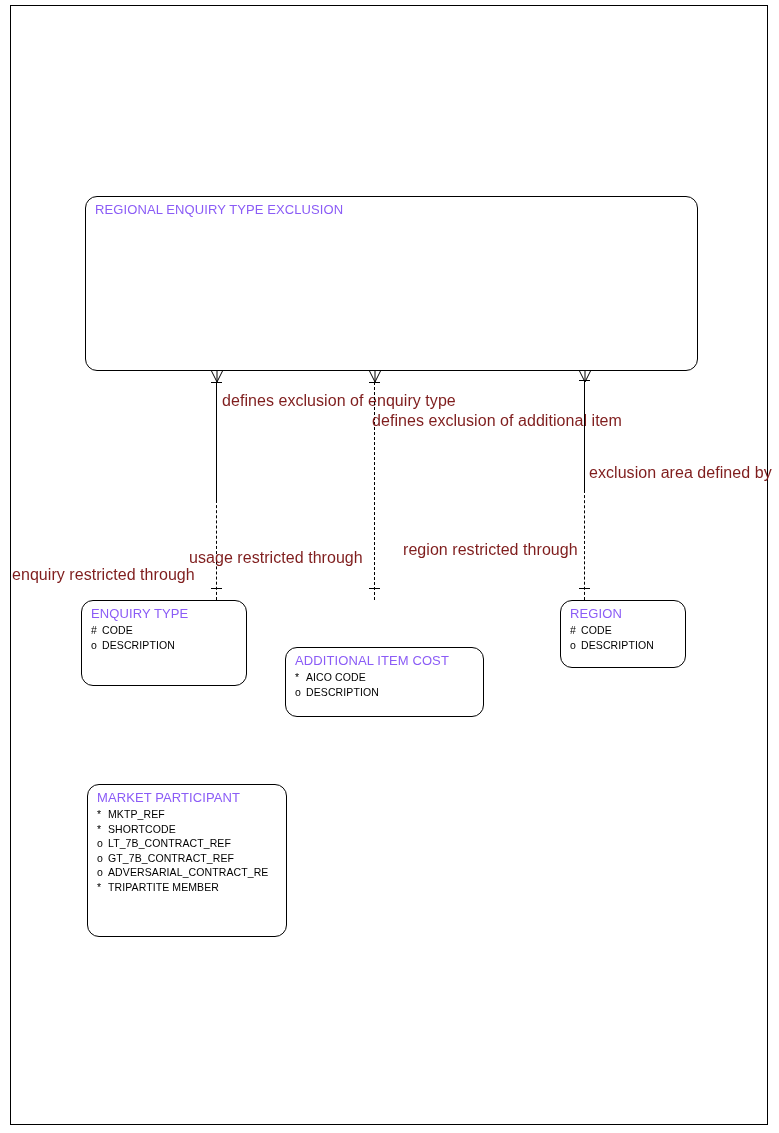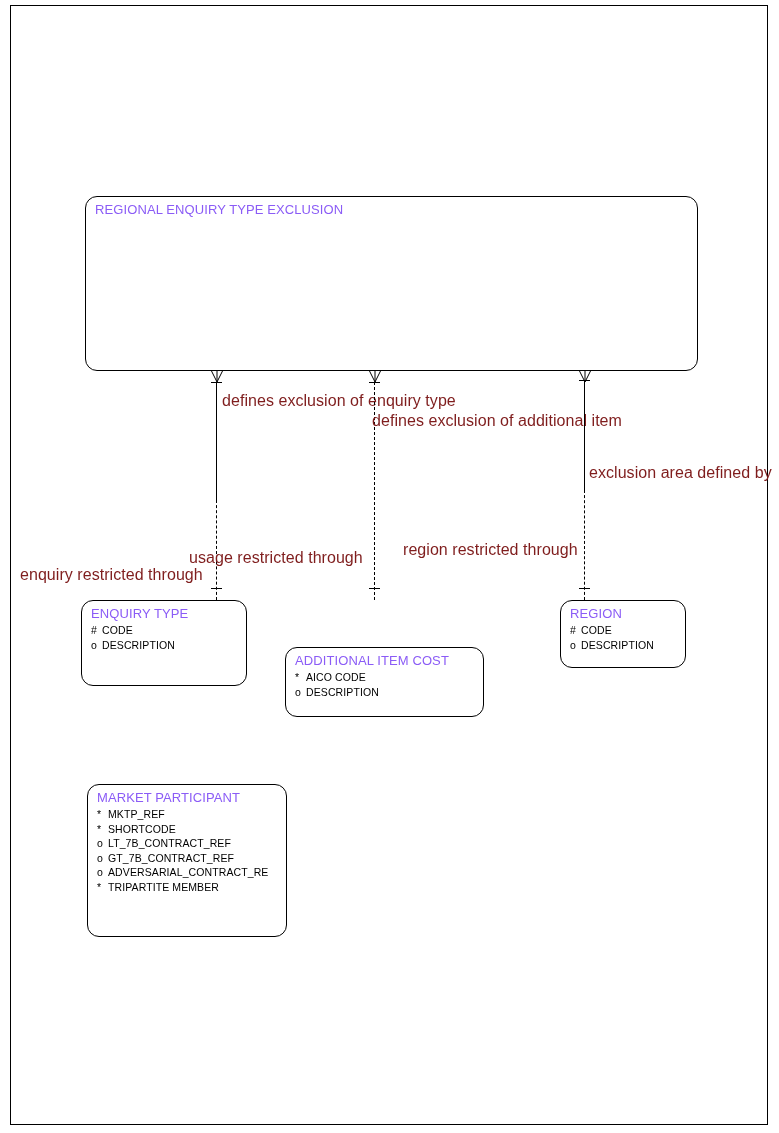--- a/index.html
+++ b/index.html
@@ -112,21 +112,21 @@
     <svg width="16" height="14" viewBox="0 0 16 14">
       <path d="M2,1 L8,13 M8,1 L8,13 M14,1 L8,13" stroke="#000000" stroke-width="1" fill="none"></path>
     </svg>
   </div>
   <div class="tick" style="left:211px; top:382px; width:11px;"></div>
   <div class="rel-line" style="left:216px; top:382px; height:118px;"></div>
   <div class="rel-line dashed" style="left:216px; top:500px; height:100px;"></div>
   <div class="tick" style="left:211px; top:588px; width:11px;"></div>
 
   <div class="rel-label" style="left:222px; top:394px;">defines exclusion of enquiry type</div>
-  <div class="rel-label" style="left:20px; top:568px;text-align:center;">enquiry restricted through</div>
+  <div class="rel-label" style="left:12px; top:568px;text-align:center;">enquiry restricted through</div>
 
   <div class="crowfoot" style="left:367px; top:369px;">
     <svg width="16" height="14" viewBox="0 0 16 14">
       <path d="M2,1 L8,13 M8,1 L8,13 M14,1 L8,13" stroke="#000000" stroke-width="1" fill="none"></path>
     </svg>
   </div>
   <div class="tick" style="left:369px; top:382px; width:11px;"></div>
   <div class="rel-line dashed" style="left:374px; top:382px; height:218px;"></div>
   <div class="tick" style="left:369px; top:588px; width:11px;"></div>
 

